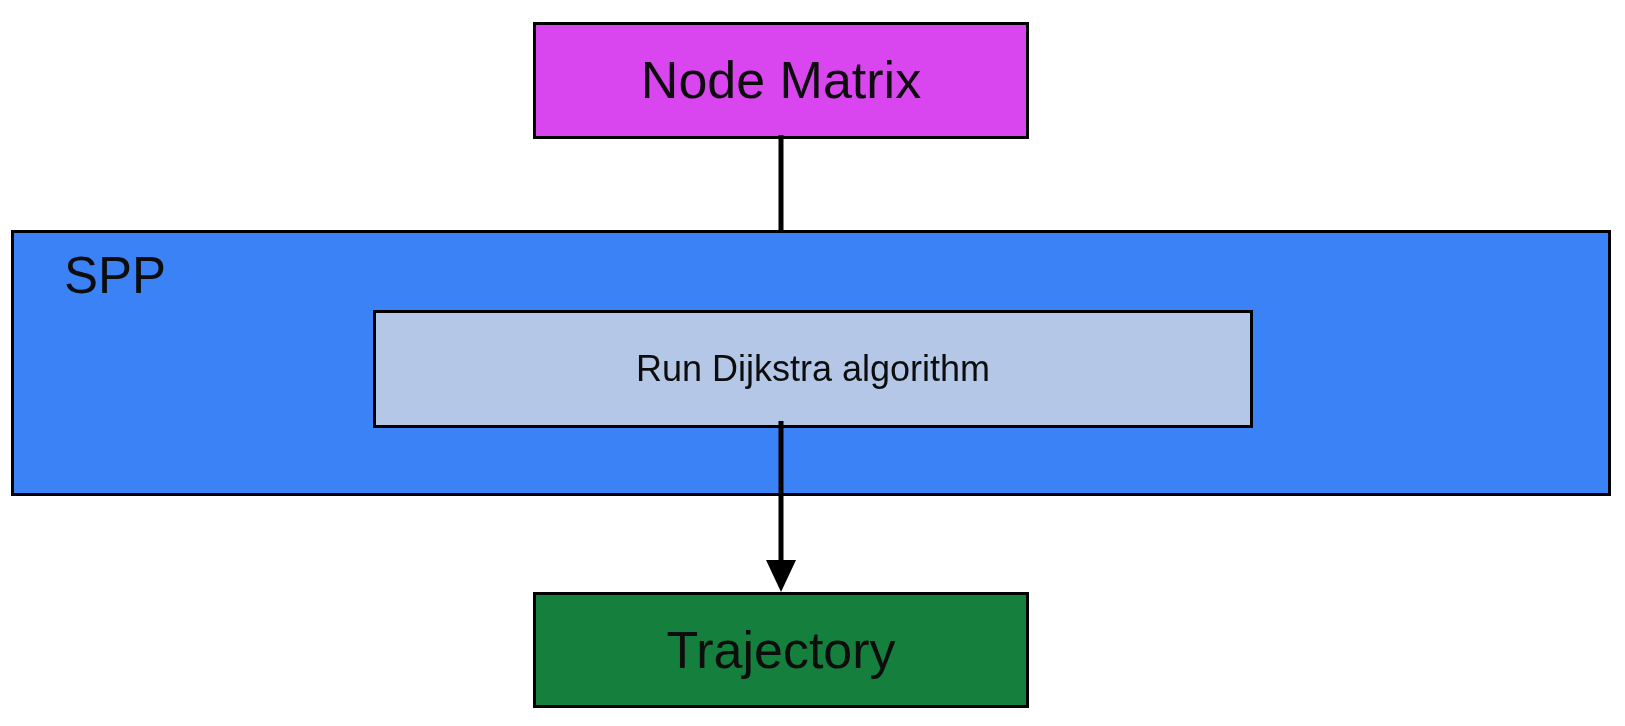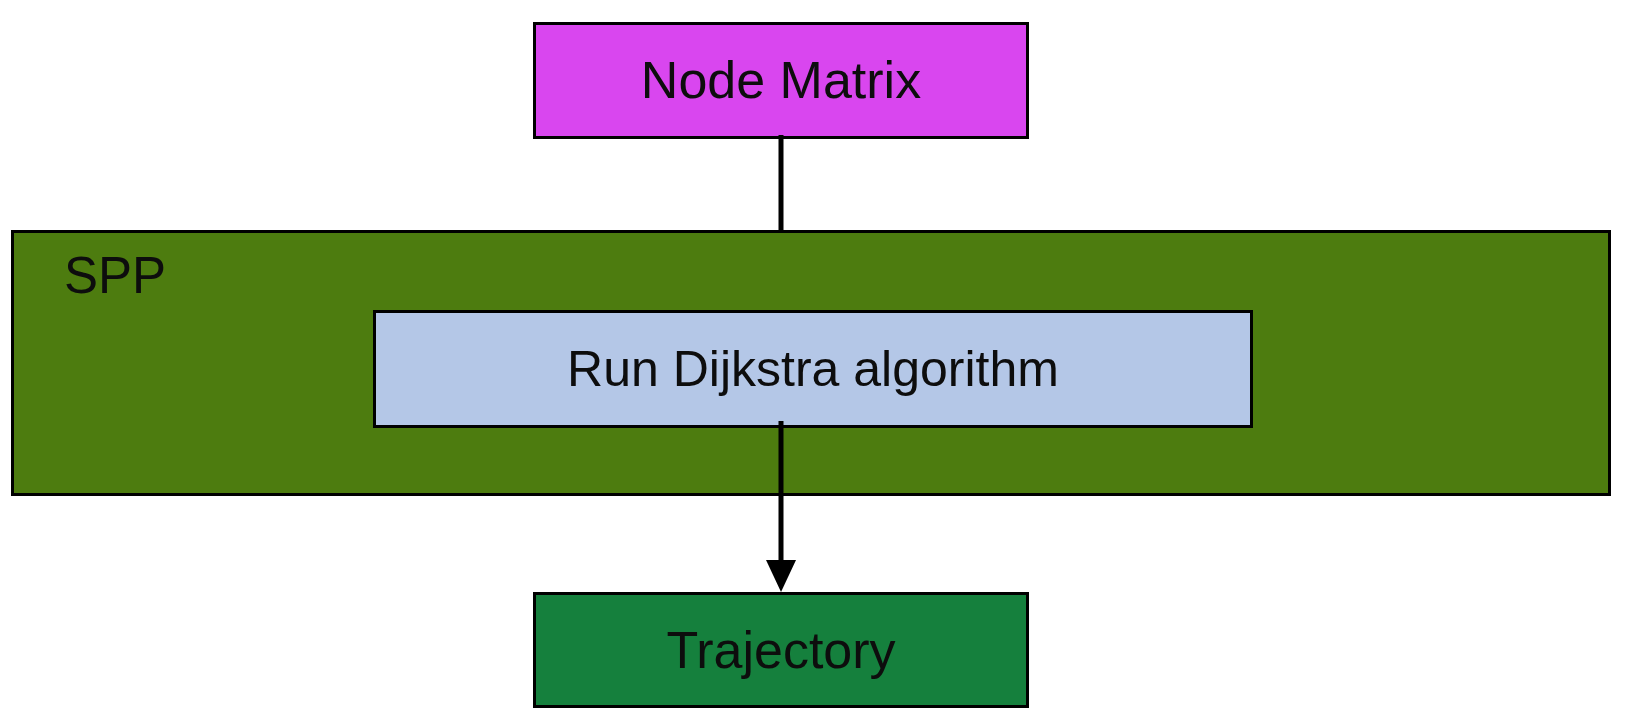--- a/index.html
+++ b/index.html
@@ -45,21 +45,21 @@
     font-size: 52px;
   }
   #container-spp {
     position: absolute;
     left: 11px;
     top: 230px;
     width: 1600px;
     height: 266px;
     box-sizing: border-box;
     border: 3px solid #000000;
-    background: #4d7c0f;
+    background: #3b82f6;
   }
   #label-spp {
     position: absolute;
     left: 50px;
     top: 16px;
     font-size: 51px;
     color: #0d0d0d;
     line-height: 1.05;
     white-space: nowrap;
   }
@@ -68,21 +68,21 @@
     left: 359px;
     top: 77px;
     width: 880px;
     height: 118px;
     box-sizing: border-box;
     border: 3px solid #000000;
     background: #B4C7E7;
     display: flex;
     align-items: center;
     justify-content: center;
-    font-size: 50px;
+    font-size: 36px;
     color: #0d0d0d;
     line-height: 1.05;
     white-space: nowrap;
   }
   .arrow-svg {
     position: absolute;
     overflow: visible;
   }
   #arrow-top {
     left: 757px;

